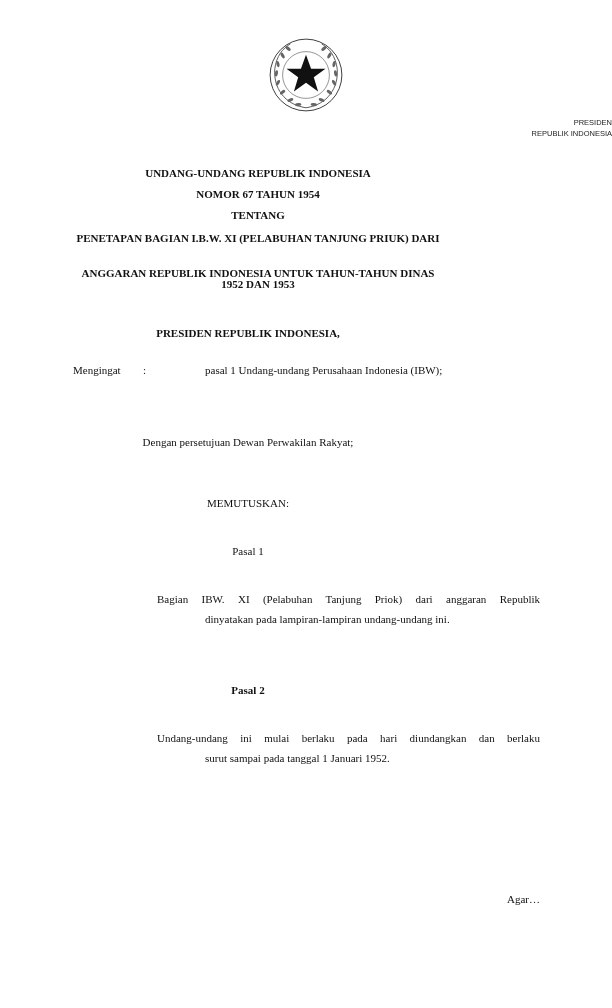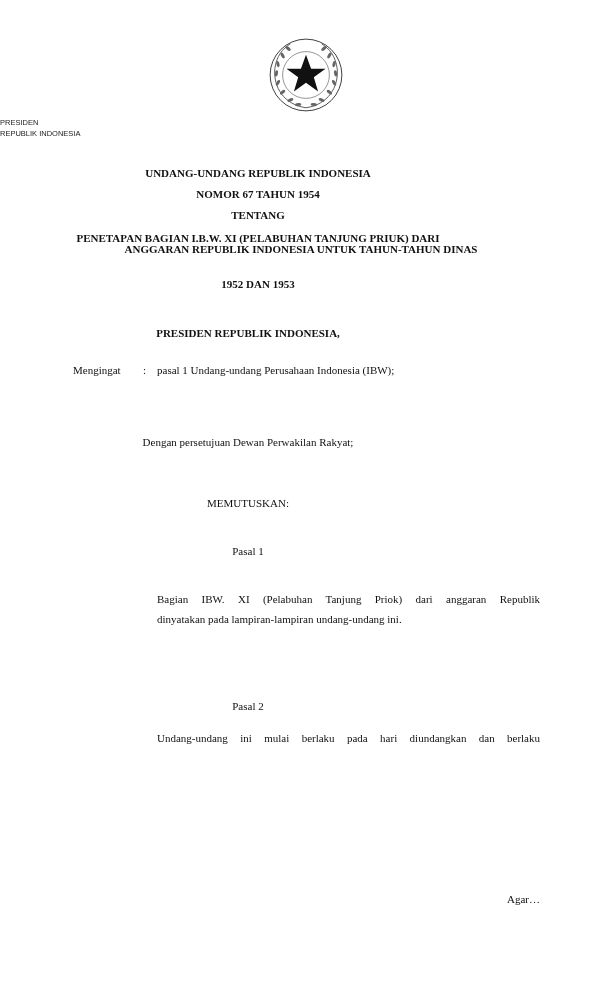--- a/index.html
+++ b/index.html
@@ -1,28 +1,28 @@
 <!DOCTYPE html>
 <html><head>
 <meta charset="utf-8">
 <style>
   html, body { margin: 0; padding: 0; background: #ffffff; }
   body { width: 612px; height: 1008px; position: relative; overflow: hidden;
          font-family: "Liberation Serif", "DejaVu Serif", serif; color: #111; }
   .emblem { position: absolute; left: 267px; top: 36px; width: 78px; height: 78px; }
-  .emblem-caption { position: absolute; left: 0; width: 612px; text-align: left;
+  .emblem-caption { position: absolute; left: 0; width: 612px; text-align: right;
          font-family: "Liberation Sans", "DejaVu Sans", sans-serif; font-size: 7.5px; color: #222; line-height: 10px; }
   .title { position: absolute; left: 0; width: 516px; text-align: center; font-weight: bold; font-size: 11px; line-height: 18.5px; }
   .center-line { position: absolute; left: 0; width: 496px; text-align: center; font-size: 11px; }
   .bold { font-weight: bold; }
   .label { position: absolute; left: 73px; font-size: 11px; }
   .colon { position: absolute; left: 143px; font-size: 11px; }
   .para { position: absolute; left: 157px; width: 383px; font-size: 11px; line-height: 20px; text-align: justify; }
   .para .ln { display: block; text-align: justify; text-align-last: justify; }
-  .para .ln.last { text-align-last: left; }
+  .para .ln.last { text-align-last: left; margin-left: 48px; }
   .right { position: absolute; right: 72px; font-size: 11px; text-align: right; }
 </style>
 </head>
 <body>
 
 <svg class="emblem" viewBox="0 0 100 100">
   <circle cx="50" cy="50" r="46" fill="none" stroke="#333" stroke-width="1.2"></circle>
   <g fill="none" stroke="#444" stroke-width="1.1">
     <path d="M50 92 C22 88 8 66 10 42 C12 26 20 16 30 10"></path>
     <path d="M50 92 C78 88 92 66 90 42 C88 26 80 16 70 10"></path>
@@ -49,39 +49,40 @@
   <polygon fill="#111" points="50,24 56.5,42 75,42 60,53 65.5,71 50,60 34.5,71 40,53 25,42 43.5,42"></polygon>
 </svg>
 
 <div class="emblem-caption" style="top:118px;">PRESIDEN</div>
 <div class="emblem-caption" style="top:129px;">REPUBLIK INDONESIA</div>
 
 <div class="title" style="top:164px;">UNDANG-UNDANG REPUBLIK INDONESIA</div>
 <div class="title" style="top:185px;">NOMOR 67 TAHUN 1954</div>
 <div class="title" style="top:206px;">TENTANG</div>
 <div class="title" style="top:229px;">PENETAPAN BAGIAN I.B.W. XI (PELABUHAN TANJUNG PRIUK) DARI</div>
-<div class="title" style="top:240px;margin-left:43px;">ANGGARAN REPUBLIK INDONESIA UNTUK TAHUN-TAHUN DINAS</div>
+<div class="title" style="top:264px;">ANGGARAN REPUBLIK INDONESIA UNTUK TAHUN-TAHUN DINAS</div>
 <div class="title" style="top:275px;">1952 DAN 1953</div>
 
 <div class="center-line bold" style="top:327px;">PRESIDEN REPUBLIK INDONESIA,</div>
 
 <div class="label" style="top:364px;">Mengingat</div>
 <div class="colon" style="top:364px;">:</div>
 <div class="para" style="top:360px;">
   <span class="ln last">pasal 1 Undang-undang Perusahaan Indonesia (IBW);</span>
 </div>
 
 <div class="center-line" style="top:436px;">Dengan persetujuan Dewan Perwakilan Rakyat;</div>
 
 <div class="center-line" style="top:497px;">MEMUTUSKAN:</div>
 
 <div class="center-line" style="top:545px;">Pasal 1</div>
 <div class="para" style="top:589px;">
   <span class="ln">Bagian IBW. XI (Pelabuhan Tanjung Priok) dari anggaran Republik</span>
   <span class="ln last">dinyatakan pada lampiran-lampiran undang-undang ini.</span>
 </div>
 
-<div class="center-line" style="top:700px;">Pasal 2</div>
+<div class="center-line" style="top:684px;font-weight:bold;">Pasal 2</div>
 <div class="para" style="top:728px;">
   <span class="ln">Undang-undang ini mulai berlaku pada hari diundangkan dan berlaku</span>
+  <span class="ln last">surut sampai pada tanggal 1 Januari 1952.</span>
 </div>
 
 <div class="right" style="top:893px;">Agar…</div>
 
 </body></html>

